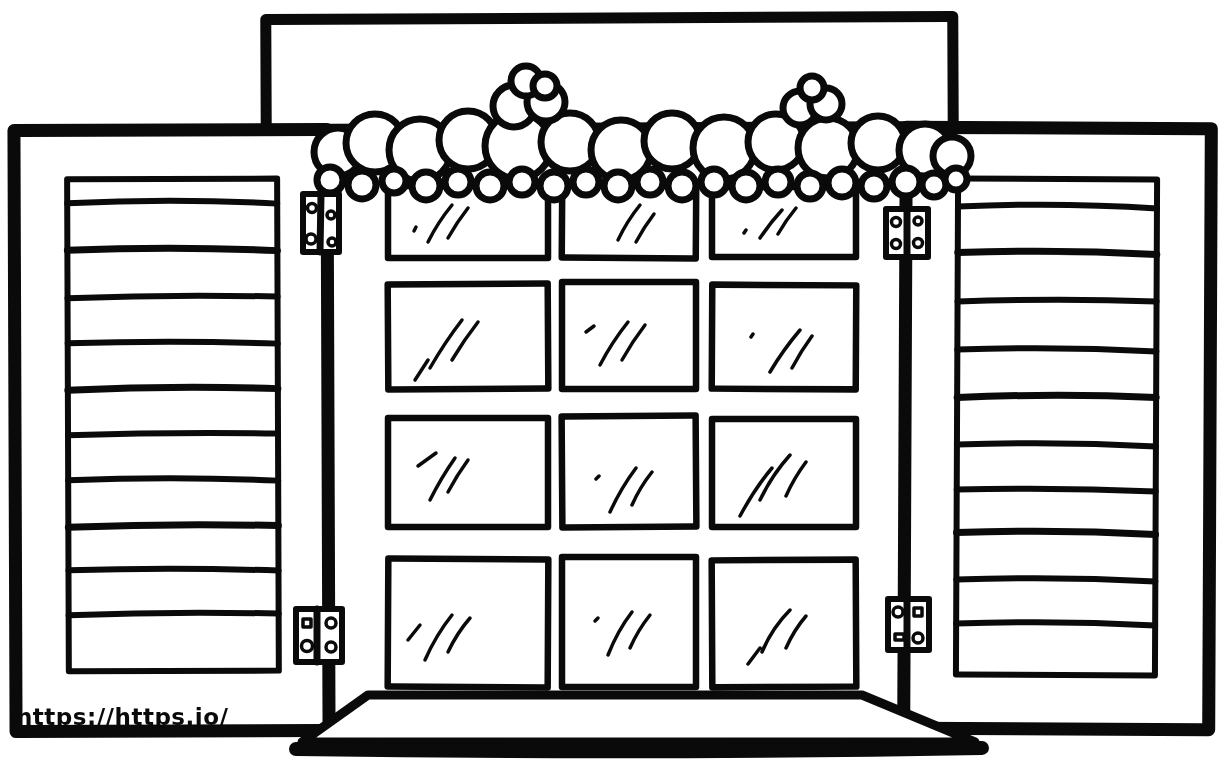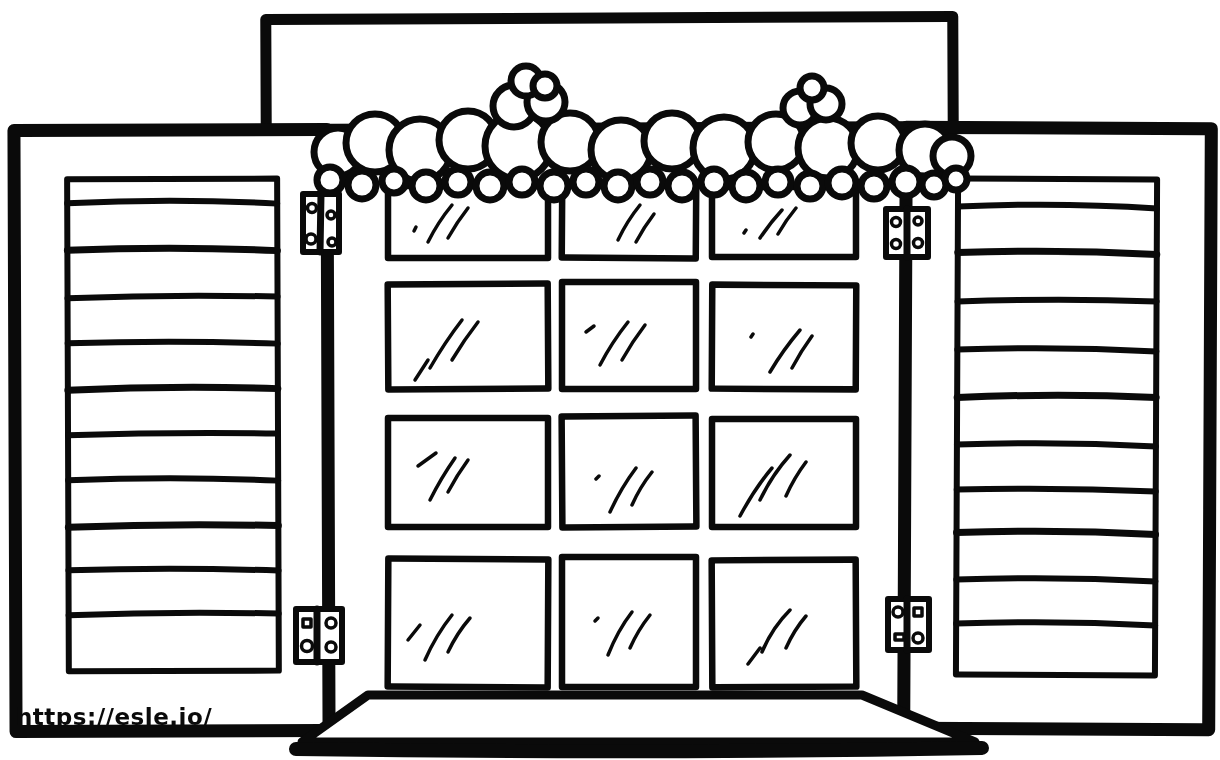--- a/index.html
+++ b/index.html
@@ -196,14 +196,14 @@
     <circle class="shape" cx="546" cy="102" r="19"></circle>
     <circle class="shape" cx="526" cy="81" r="15"></circle>
     <circle class="shape" cx="545" cy="86" r="12"></circle>
 
     <circle class="shape" cx="800" cy="108" r="17"></circle>
     <circle class="shape" cx="826" cy="104" r="16"></circle>
     <circle class="shape" cx="812" cy="88" r="12"></circle>
   </g>
 </svg>
 
-<div class="watermark">https://esle.io/</div>
+<div class="watermark">https://https.io/</div>
 </div>
 
 </body></html>

